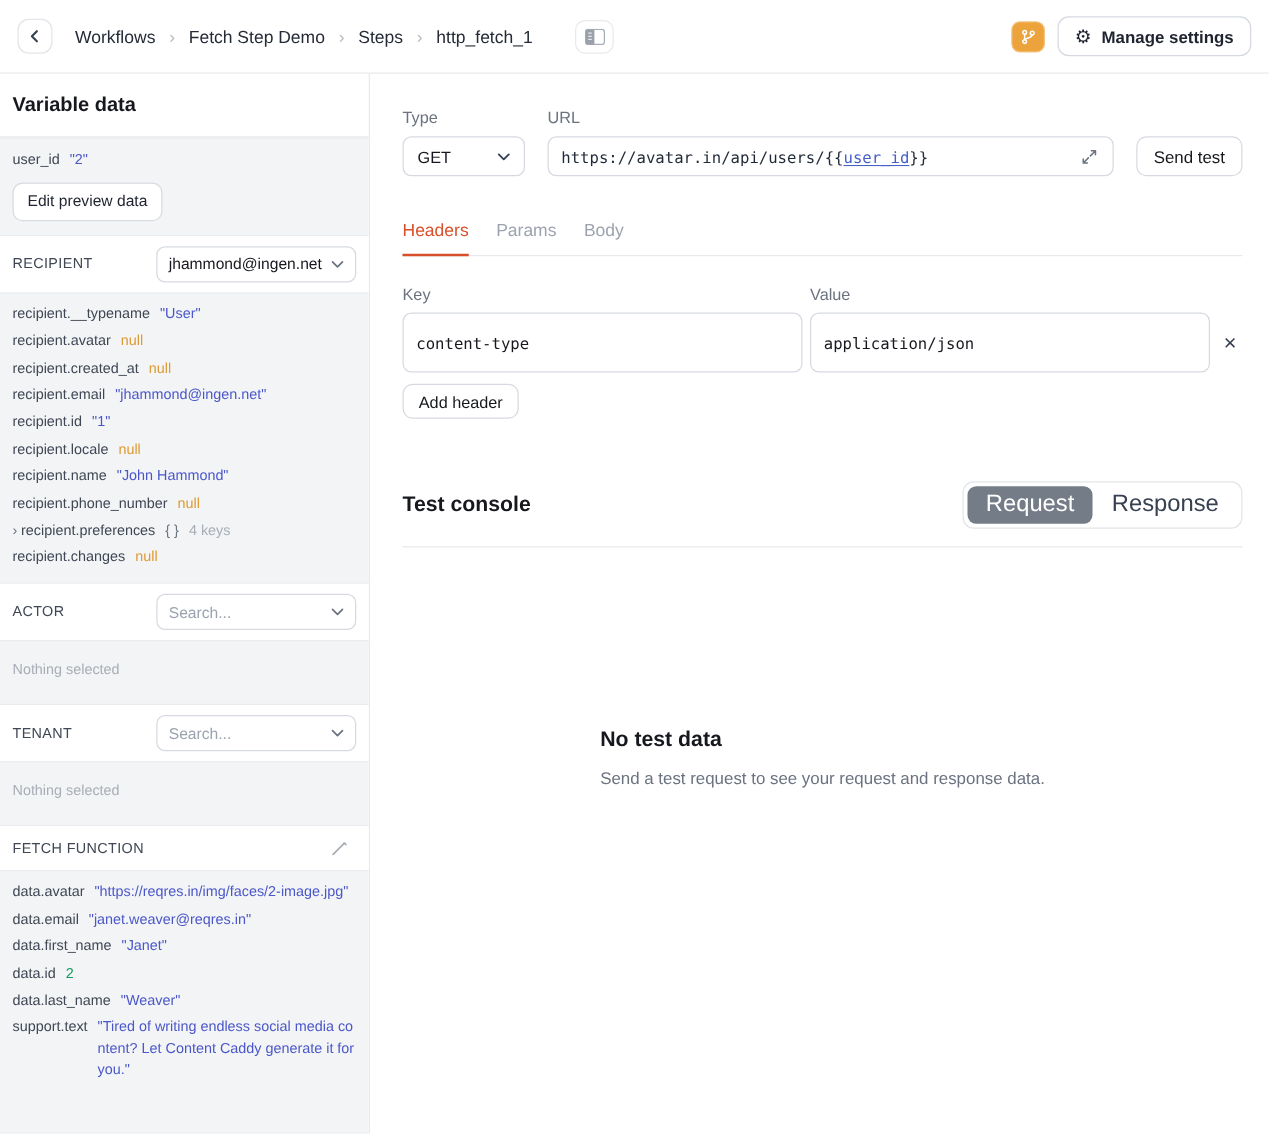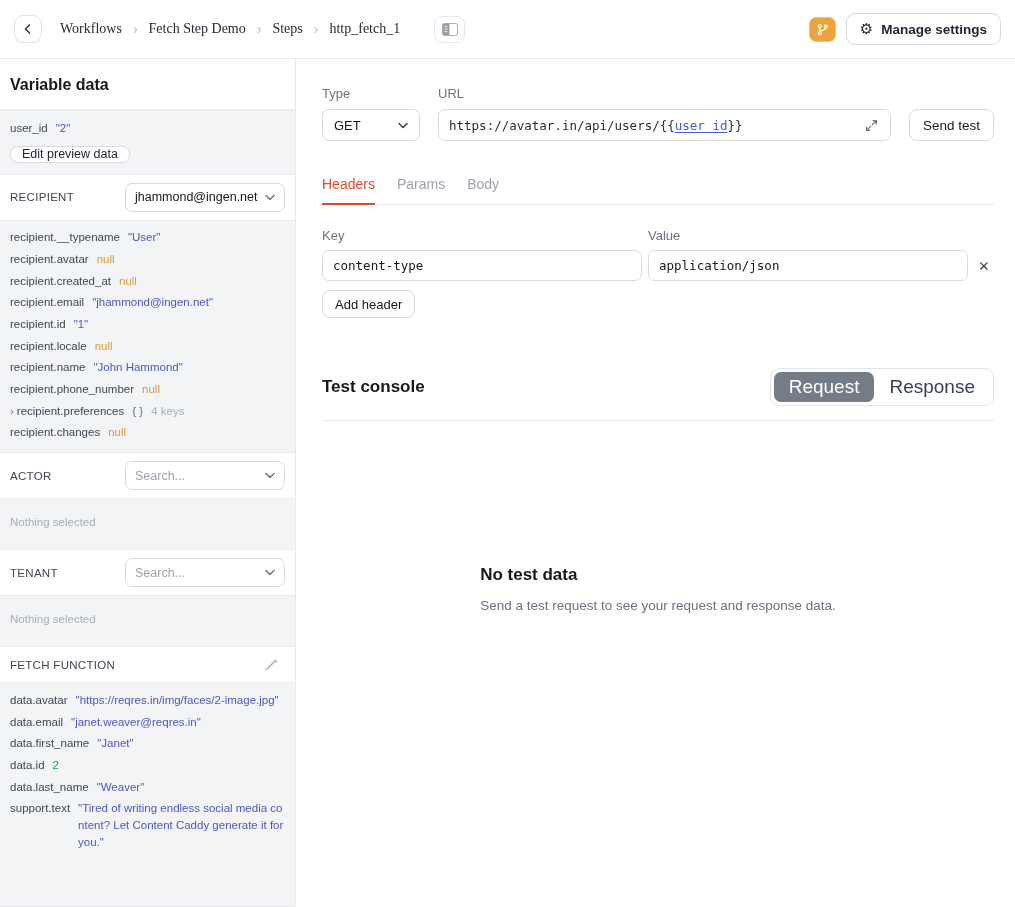--- a/index.html
+++ b/index.html
@@ -5,21 +5,21 @@
   * { margin:0; padding:0; box-sizing:border-box; }
   html,body { width:1015px; height:907px; overflow:hidden; }
   body { font-family:"Liberation Sans", sans-serif; background:#fff; color:#16181D; }
 
   .app { display:flex; flex-direction:column; height:907px; }
 
   
   .hdr { height:59px; flex:0 0 59px; display:flex; align-items:center; padding:0 14px; border-bottom:1px solid #E7E9EC; background:#fff; }
   .back-btn { width:28px; height:28px; border:1px solid #E2E5E9; border-radius:9px; background:#fff; display:flex; align-items:center; justify-content:center; cursor:pointer; }
   .breadcrumb { display:flex; align-items:center; gap:11px; margin-left:18px; font-size:14px; font-weight:500; color:#252B36; }
-  .crumb { cursor:pointer;font-family:Liberation Serif, serif; }
+  .crumb { cursor:pointer; }
   .crumb-sep { color:#B4BAC3; font-size:14px; font-weight:400; }
   .panel-btn { width:31px; height:27px; margin-left:34px; border:1px solid #E7E9EC; border-radius:8px; background:#fff; display:flex; align-items:center; justify-content:center; cursor:pointer; }
   .hdr-right { margin-left:auto; display:flex; align-items:center; gap:10px; }
   .commit-badge { width:27px; height:25px; border-radius:7px; background:#EDA33B; border:1px solid #F3C27C; display:flex; align-items:center; justify-content:center; }
   .btn { height:32px; display:inline-flex; align-items:center; gap:8px; padding:0 13px; background:#fff; border:1px solid #D6DAE0; border-radius:9px; font-size:13.5px; font-weight:600; color:#1F2430; font-family:inherit; cursor:pointer; }
   .btn-save { height:32px; padding:0 14px; border:none; border-radius:9px; background:#F2A99E; color:#FDF4F1; font-size:13.5px; font-weight:600; font-family:inherit; }
   .gear { font-family:"DejaVu Sans", sans-serif; font-size:15px; line-height:1; color:#1F2430; }
 
   
   .content { flex:1; display:flex; min-height:0; }
@@ -36,21 +36,21 @@
   .sb-gray.grow { flex:1; }
   .kv-row { display:flex; align-items:flex-start; gap:8px; padding:2.5px 10px; font-size:11.5px; line-height:1.45; }
   .kv-key { color:#3F4754; flex-shrink:0; }
   .kv-chevron { color:#6B7280; font-size:11.5px; margin-right:-5px; }
   .kv-val { word-break:break-all; }
   .kv-val.t-string { color:#4A57C9; }
   .kv-val.t-null { color:#DE9A33; }
   .kv-val.t-number { color:#18995F; }
   .kv-val.t-object { color:#6B7280; }
   .kv-meta { color:#A8AEB6; }
-  .edit-preview { margin:7px 10px 2px; height:17px; padding:0 11px; background:#fff; border:1px solid #D6DAE0; border-radius:8px; font-size:12.5px; font-weight:500; color:#1F2430; font-family:inherit; cursor:pointer; }
+  .edit-preview { margin:7px 10px 2px; height:31px; padding:0 11px; background:#fff; border:1px solid #D6DAE0; border-radius:8px; font-size:12.5px; font-weight:500; color:#1F2430; font-family:inherit; cursor:pointer; }
   .empty-sel { padding:11px 10px 12px; font-size:11.5px; color:#A8AEB6; }
   .pencil-btn { background:none; border:none; padding:2px 6px; cursor:pointer; }
 
   
   .req-row { display:flex; align-items:flex-end; gap:18px; margin-top:27px; }
   .fgroup { display:flex; flex-direction:column; }
   .flabel { font-size:13px; color:#6B7280; margin-bottom:8px; }
   .select-box { width:98px; height:32px; border:1px solid #D6DAE0; border-radius:7px; background:#fff; display:flex; align-items:center; justify-content:space-between; padding:0 11px; font-size:13px; font-weight:500; color:#16181D; cursor:pointer; }
   .url-group { flex:1; min-width:0; }
   .url-box { height:32px; border:1px solid #D6DAE0; border-radius:7px; background:#fff; display:flex; align-items:center; padding:0 10px; font-family:"DejaVu Sans Mono", monospace; font-size:12.5px; color:#1F2937; }
@@ -62,21 +62,21 @@
   
   .tabs { display:flex; gap:22px; margin-top:35px; border-bottom:1px solid #E7E9EC; }
   .tab { font-size:14px; color:#9CA3AF; padding-bottom:11px; cursor:pointer; }
   .tab.active { color:#D8502B; font-weight:500; border-bottom:2px solid #D8502B; margin-bottom:-1px; }
 
   
   .hv-labels { display:flex; gap:6px; margin-top:23px; font-size:13px; color:#6B7280; }
   .hv-labels span { flex:1 1 0; }
   .hv-labels .spacer { flex:0 0 20px; }
   .hv-row { display:flex; align-items:center; gap:6px; margin-top:7px; }
-  .hv-input { flex:1 1 0; min-width:0; height:31px; border:1px solid #D6DAE0; border-radius:7px; padding:0 10px; font-family:"DejaVu Sans Mono", monospace; font-size:12.5px; color:#16181D; background:#fff; }
+  .hv-input { flex:1 1 0; min-width:0; height:48px; border:1px solid #D6DAE0; border-radius:7px; padding:0 10px; font-family:"DejaVu Sans Mono", monospace; font-size:12.5px; color:#16181D; background:#fff; }
   .hv-remove { flex:0 0 20px; background:none; border:none; font-size:13.5px; color:#374151; cursor:pointer; padding:0; }
   .add-header { margin-top:9px; height:28px; padding:0 12px; background:#fff; border:1px solid #D6DAE0; border-radius:8px; font-size:13px; font-weight:500; color:#16181D; font-family:Liberation Sans, sans-serif; cursor:pointer; }
 
   
   .tc-head { display:flex; align-items:center; justify-content:space-between; margin-top:50px; padding-bottom:14px; border-bottom:1px solid #E7E9EC; }
   .tc-title { font-size:17px; font-weight:700; color:#16181D;text-align:right; }
   .toggle { display:flex; border:1px solid #E2E5E9; border-radius:9px; padding:3px; background:#fff; }
   .pill { padding:4px 15px; border-radius:7px; font-size:19px; color:#374151; cursor:pointer; }
   .pill.active { background:#747C87; color:#fff; }
   .empty-state { margin-top:144px; display:flex; justify-content:center; }

